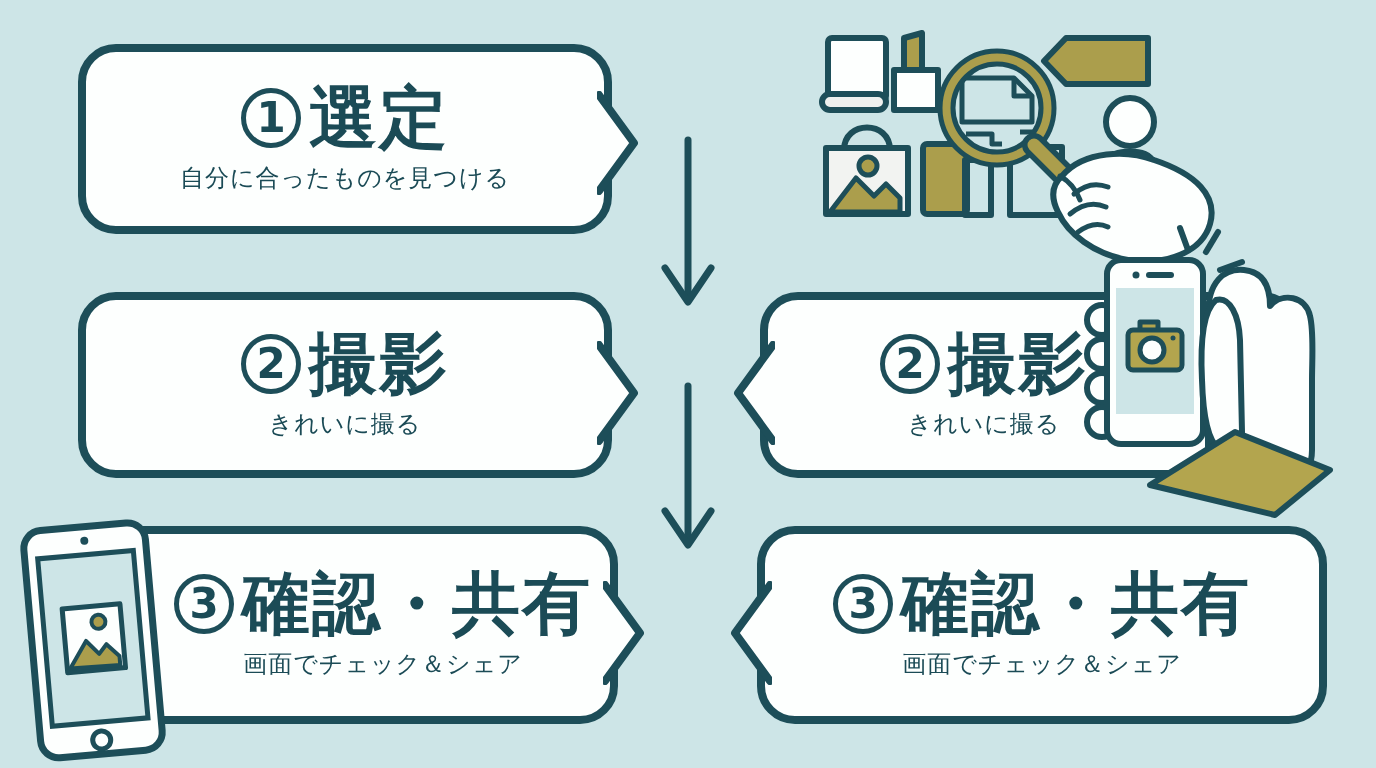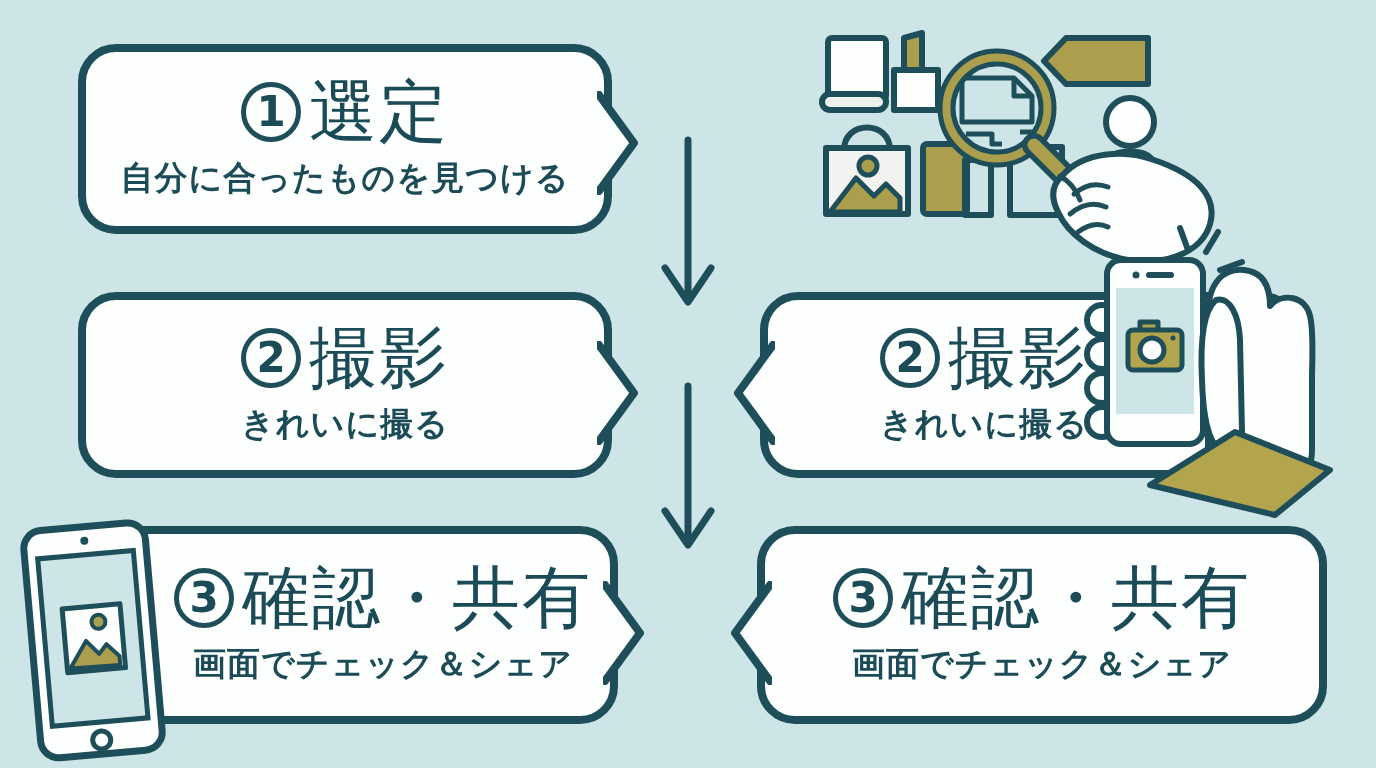--- a/index.html
+++ b/index.html
@@ -15,22 +15,22 @@
     display:flex;flex-direction:column;align-items:center;justify-content:center;
     z-index:1;
   }
   .bubble .txt{display:flex;flex-direction:column;align-items:center;justify-content:center;gap:10px;width:100%;}
   .title-row{display:flex;align-items:center;justify-content:center;gap:8px;line-height:1;}
   .num{
     width:60px;height:60px;border:5px solid #1d4e59;border-radius:50%;
     display:flex;align-items:center;justify-content:center;
     font-size:42px;font-weight:bold;flex:0 0 auto;
   }
-  .title{font-size:68px;font-weight:400;letter-spacing:2px;white-space:nowrap;}
-  .subtitle{font-size:33px;font-weight:bold;letter-spacing:1px;white-space:nowrap;}
+  .title{font-size:68px;font-weight:700;letter-spacing:2px;white-space:nowrap;}
+  .subtitle{font-size:24px;font-weight:normal;letter-spacing:1px;white-space:nowrap;}
   .tail{position:absolute;z-index:2;pointer-events:none;}
   .tail.right{right:-37px;}
   .tail.left{left:-37px;}
   .b1{left:78px;top:44px;width:534px;height:190px;}
   .b2l{left:78px;top:292px;width:534px;height:186px;}
   .b2r{left:760px;top:292px;width:540px;height:186px;}
   .b2r .txt{padding-right:92px;}
   .b3l{left:96px;top:526px;width:522px;height:198px;}
   .b3l .txt{padding-left:52px;}
   .b3r{left:757px;top:526px;width:570px;height:198px;}

